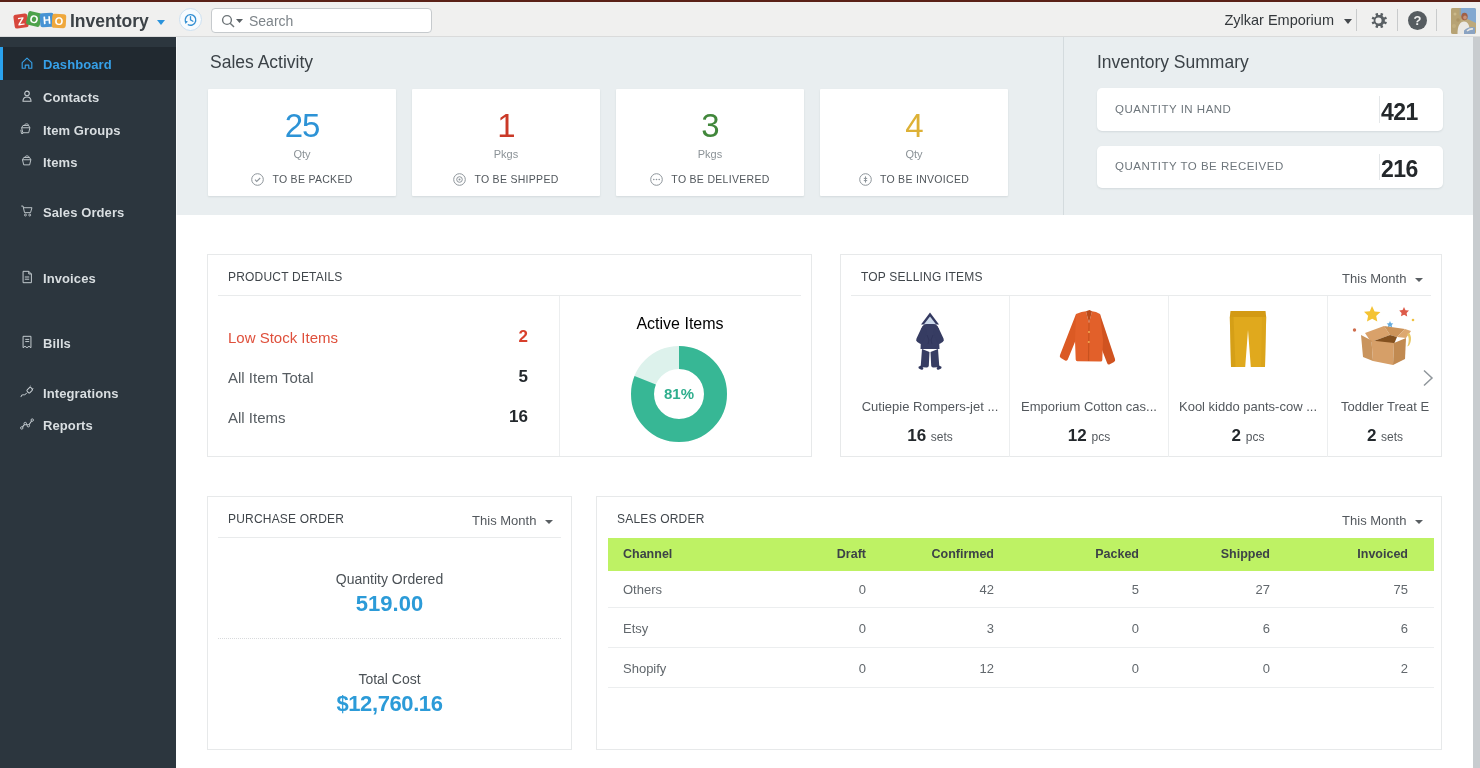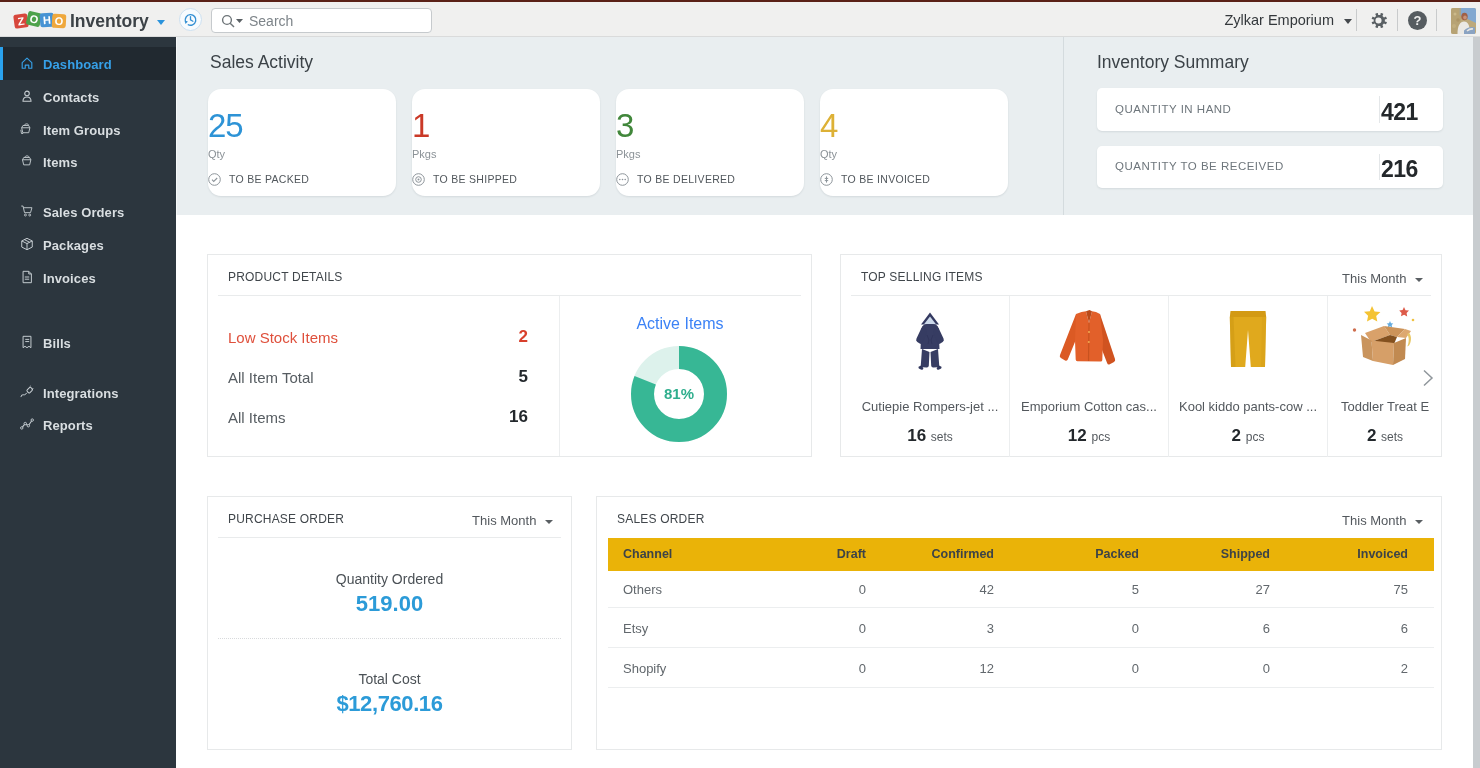--- a/index.html
+++ b/index.html
@@ -21,21 +21,21 @@
 #sidebar{position:absolute;left:0;top:37px;width:176px;height:731px;background:#2c363e}
 .nav{position:absolute;left:0;width:176px;height:33px;color:#d9dee1;font-size:13px;font-weight:bold}
 .nav svg{position:absolute;left:20px;top:9px;width:14px;height:14px}
 .nav span{position:absolute;left:43px;top:10px;letter-spacing:.1px}
 .nav.active{background:#212930;border-left:3px solid #2aa2ee;color:#36a0e8}
 .nav.active svg{left:17px}
 .nav.active span{left:40px}
 
 #graysec{position:absolute;left:176px;top:37px;width:1298px;height:178px;background:#e9eef0;border-left:1px solid #f6f8f8}
 #graysec h2{font-weight:normal;font-size:17.5px;color:#3b4247;position:absolute}
-.scard{position:absolute;top:52px;width:188px;height:107px;background:#fff;border-radius:13px;box-shadow:0 1px 2px rgba(60,70,80,.12);text-align:left}
+.scard{position:absolute;top:52px;width:188px;height:107px;background:#fff;border-radius:1px;box-shadow:0 1px 2px rgba(60,70,80,.12);text-align:center}
 .scard .num{font-size:33px;margin-top:18px;letter-spacing:-1px}
 .scard .unit{font-size:11px;color:#8b9297;margin-top:3px}
 .scard .status{margin-top:13px;font-size:10.5px;color:#51575c;letter-spacing:.3px}
 .statico{display:inline-block;vertical-align:-3px;margin-right:8px}
 #gdivider{position:absolute;left:886px;top:0;width:1px;height:178px;background:#d4dbde}
 .invcard{position:absolute;left:920px;width:346px;background:#fff;border-radius:5px;box-shadow:0 1px 2px rgba(60,70,80,.12)}
 .invcard .lbl{position:absolute;left:18px;top:50%;margin-top:-7px;font-size:11.5px;letter-spacing:.5px;color:#6e767c}
 .invcard .vline{position:absolute;left:282px;top:8px;bottom:8px;width:1px;background:#e4e7e9}
 .invcard .val{position:absolute;right:4px;top:50%;margin-top:-11px;font-size:23px;font-weight:bold;color:#24282b;width:58px;text-align:left;letter-spacing:-.5px}
 
@@ -50,21 +50,21 @@
 
 .tscol{position:absolute;top:41px;height:161px;border-right:1px solid #eceeef;text-align:center}
 .tscol .iname{position:absolute;left:0;right:0;top:103px;font-size:13px;color:#53585d;white-space:nowrap;overflow:hidden}
 .tscol .qty{position:absolute;left:0;right:0;top:130px;font-size:17px;font-weight:bold;color:#23282c}
 .tscol .qty small{font-size:12px;font-weight:normal;color:#53585d}
 
 .polbl{position:absolute;left:0;width:100%;text-align:center;font-size:14px;color:#4b5156}
 .poval{position:absolute;left:0;width:100%;text-align:center;font-weight:bold;color:#2c9bd8}
 
 .sotable{position:absolute;left:11px;width:826px;top:41px}
-.sohead{position:relative;height:33px;background:#eab308}
+.sohead{position:relative;height:33px;background:#bef264}
 .sohead span{position:absolute;top:9px;font-size:12.5px;font-weight:bold;color:#3d4347}
 .sorow{position:relative;height:40px;border-bottom:1px solid #eceeef;color:#62686d}
 .sorow span{position:absolute;top:13px;font-size:13px}
 .cc{width:90px;margin-left:-45px;text-align:right}
 .sorow.r1{height:37px}
 .sorow.r1 span{top:11px}
 #scrollbar{position:absolute;left:1473px;top:37px;width:7px;height:731px;background:#c8cccf}
 </style>
 </head>
 <body>
@@ -145,27 +145,20 @@
     <span>Items</span>
   </div>
   <div class="nav" style="top:158px">
     <svg width="17" height="16" viewBox="0 0 17 16">
         <path d="M1.5 2 h2.2 l1.8 8 h7.3 l1.7-6 H4.3" fill="none" stroke="#c9d0d4" stroke-width="1.1"></path>
         <circle cx="6.6" cy="12.9" r="1.2" fill="none" stroke="#c9d0d4" stroke-width="1"></circle>
         <circle cx="11.8" cy="12.9" r="1.2" fill="none" stroke="#c9d0d4" stroke-width="1"></circle>
       </svg>
     <span>Sales Orders</span>
   </div>
-  <div class="nav" style="top:191px">
-    <svg width="16" height="16" viewBox="0 0 16 16">
-        <path d="M8 1.5 L14 4.5 V11.5 L8 14.5 L2 11.5 V4.5 Z M2 4.5 L8 7.5 L14 4.5 M8 7.5 V14.5" fill="none" stroke="#c9d0d4" stroke-width="1.1" stroke-linejoin="round"></path>
-        <path d="M5 3 l6 3" fill="none" stroke="#c9d0d4" stroke-width="1.1"></path>
-      </svg>
-    <span>Packages</span>
-  </div>
   <div class="nav" style="top:224px">
     <svg width="16" height="16" viewBox="0 0 16 16">
         <path d="M3.5 1.5 h6.5 l3 3 V14.5 h-9.5 z" fill="none" stroke="#c9d0d4" stroke-width="1.1" stroke-linejoin="round"></path>
         <path d="M10 1.5 v3 h3" fill="none" stroke="#c9d0d4" stroke-width="1.1"></path>
         <path d="M5.5 8 h5 M5.5 10.5 h5" stroke="#c9d0d4" stroke-width="1.1"></path>
       </svg>
     <span>Invoices</span>
   </div>
   <div class="nav" style="top:289px">
     <svg width="16" height="16" viewBox="0 0 16 16">
@@ -248,21 +241,21 @@
 <div class="wcard" id="pdcard" style="left:207px;top:254px;width:605px;height:203px">
   <div class="hdr">PRODUCT DETAILS</div>
   <div class="hrule"></div>
   <div style="position:absolute;left:351px;top:41px;bottom:0;width:1px;background:#eceeef"></div>
   <div class="pdrow" style="top:74px;color:#df503c">Low Stock Items</div>
   <div class="pdnum" style="left:278px;top:72px;color:#d8402c">2</div>
   <div class="pdrow" style="top:114px">All Item Total</div>
   <div class="pdnum" style="left:278px;top:112px">5</div>
   <div class="pdrow" style="top:154px">All Items</div>
   <div class="pdnum" style="left:278px;top:152px">16</div>
-  <div style="position:absolute;left:345px;top:60px;width:254px;text-align:center;font-size:16px;color:#3b82f6">Active Items</div>
+  <div style="position:absolute;left:345px;top:60px;width:254px;text-align:center;font-size:16px;color:#000000">Active Items</div>
   <svg width="98" height="98" viewBox="0 0 98 98" style="position:absolute;left:422px;top:90px">
     <circle cx="49" cy="49" r="36.5" fill="none" stroke="#ddf2ec" stroke-width="23"></circle>
     <circle cx="49" cy="49" r="36.5" fill="none" stroke="#37b795" stroke-width="23" stroke-dasharray="185.8 43.6" stroke-dashoffset="0" transform="rotate(-90 49 49)"></circle>
     <text x="49" y="54" text-anchor="middle" font-size="15" font-weight="bold" fill="#2fae8d" font-family="Liberation Sans,sans-serif">81%</text>
   </svg>
 </div>
 
 <div class="wcard" id="tscard" style="left:840px;top:254px;width:602px;height:203px">
   <div class="hdr">TOP SELLING ITEMS</div>
   <div class="month">This Month <span class="mcaret"></span></div>

